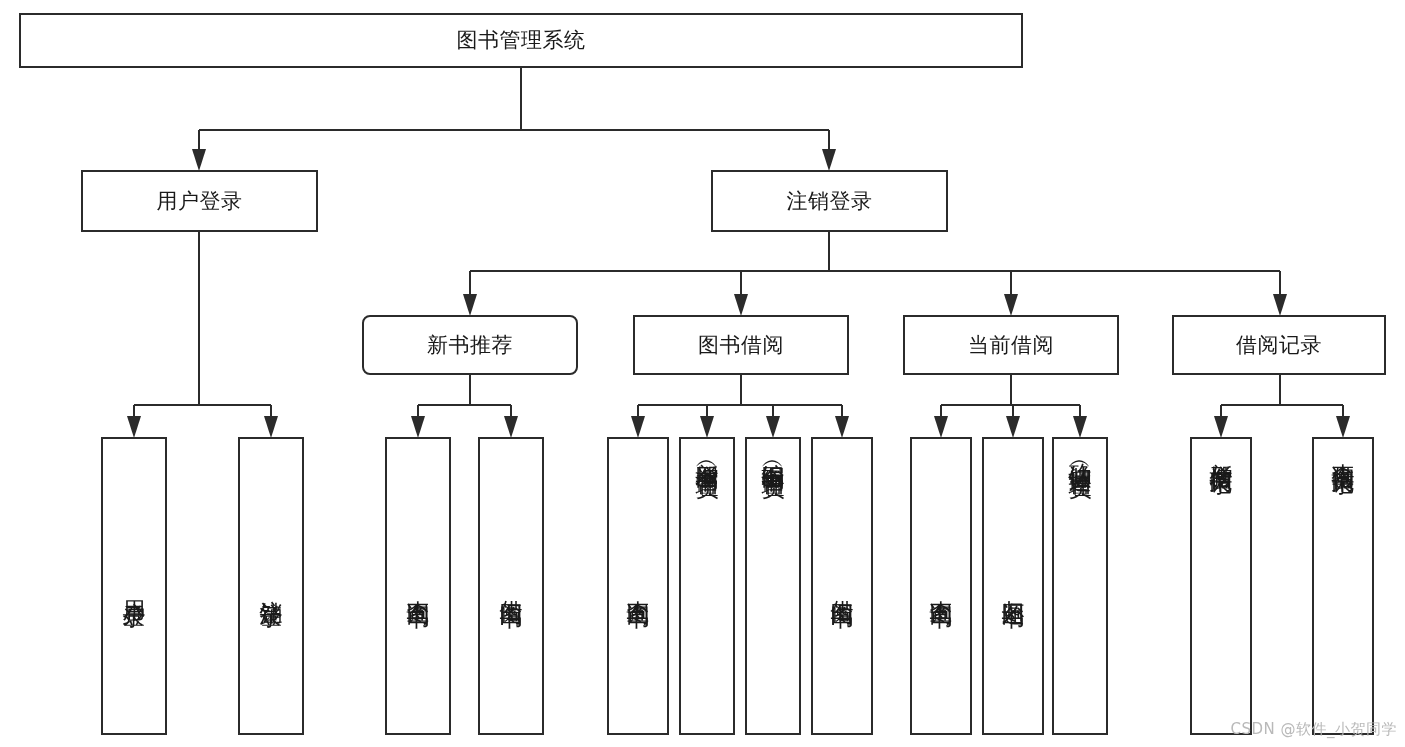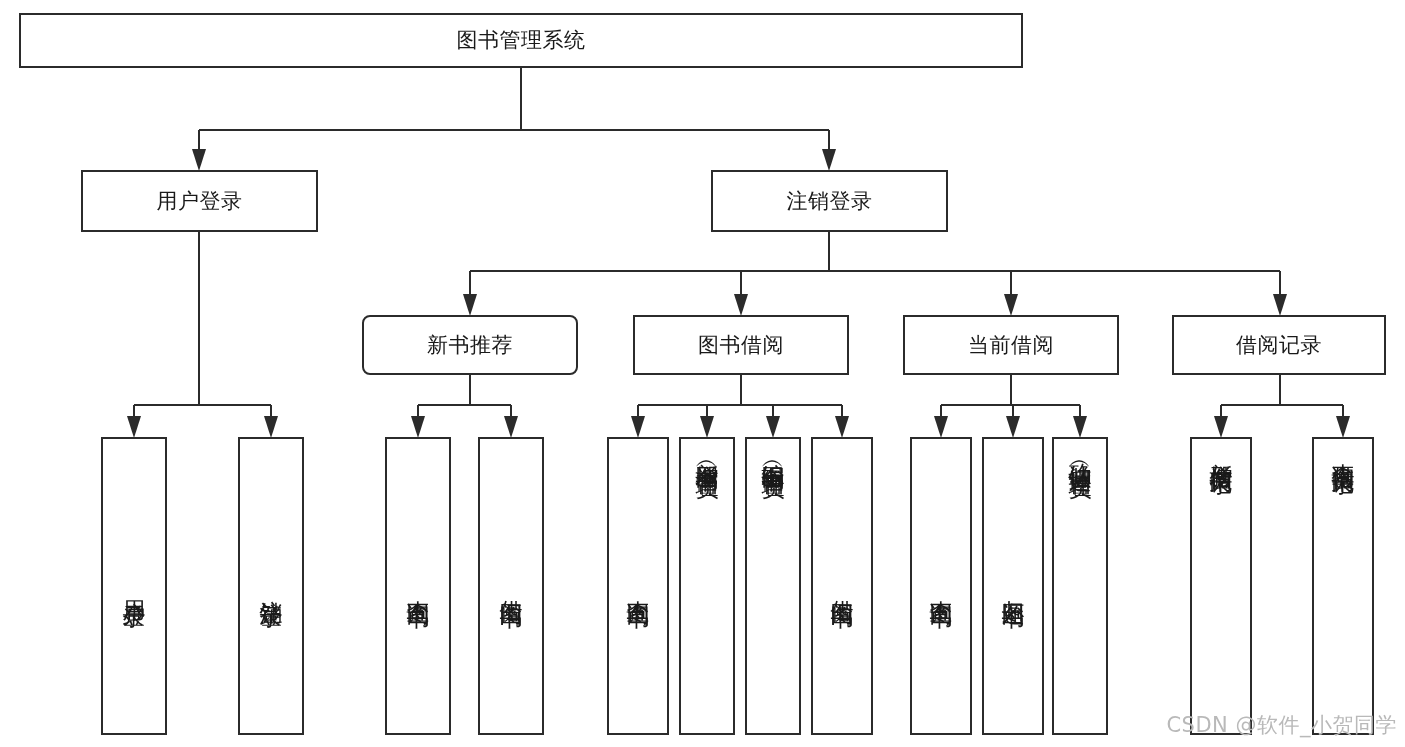--- a/index.html
+++ b/index.html
@@ -60,21 +60,21 @@
     line-height: 1;
   }
   .node.vert.centered {
     align-items: center;
     padding-top: 0;
   }
   #watermark {
     position: absolute;
     right: 8px;
     bottom: 8px;
-    font-size: 21px;
+    font-size: 15px;
     color: #b9b9b9;
     letter-spacing: 0.5px;
     user-select: none;
     pointer-events: none;
     white-space: nowrap;
   }
 </style>
 </head>
 <body>
 

